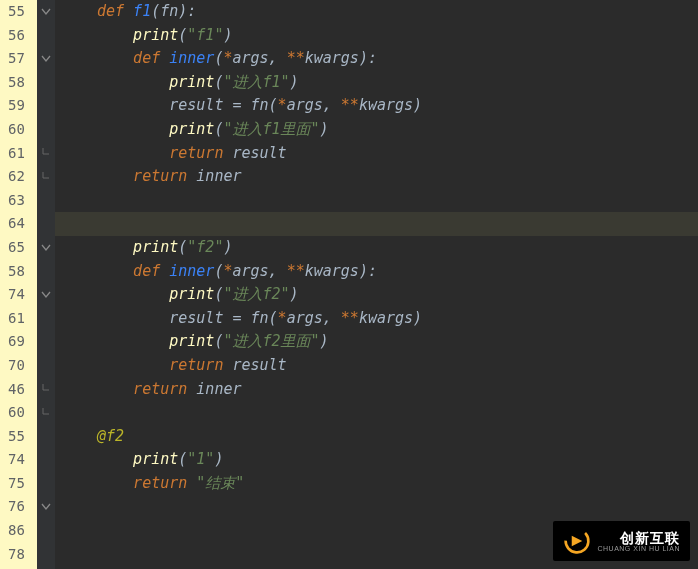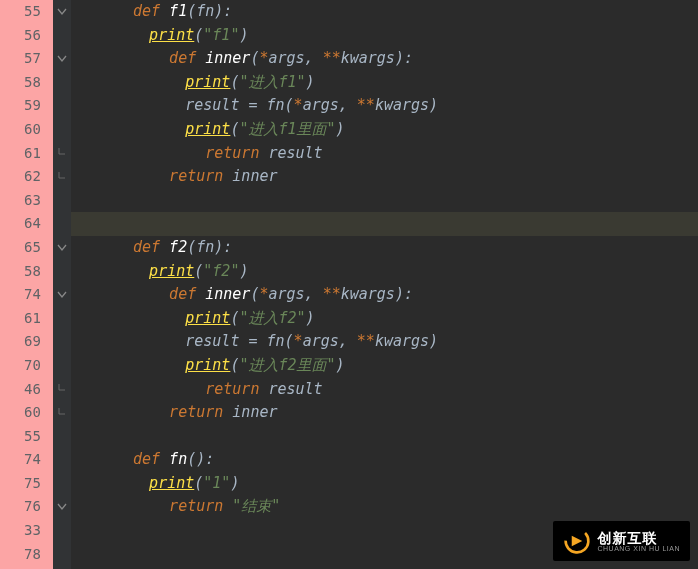--- a/index.html
+++ b/index.html
@@ -8,25 +8,25 @@
   font-family:'Consolas','Monaco',monospace;
   font-size:15px;
   font-style:italic;
   width:698px;
   height:569px;
   overflow:hidden;
   position:relative;
 }
 .editor { display:flex; height:100%; }
 .gutter {
-  background:#fca5a5;
+  background:#fef9c3;
   color:#606366;
   text-align:right;
   padding-right:12px;
-  padding-left:24px;
+  padding-left:8px;
   user-select:none;
   font-style:normal;
 }
 .gutter .ln { height:23.6px; line-height:23.6px; font-size:14px; }
 .foldcol {
   background:#313335;
   width:18px;
   user-select:none;
 }
 .foldcol .fc { height:23.6px; display:flex; align-items:center; justify-content:center; }
@@ -42,40 +42,41 @@
   white-space:pre;
   color:#a9b7c6;
 }
 .hl-line {
   position:absolute;
   left:0; right:0;
   height:23.6px;
   background:#3a3a32;
   z-index:-1;
 }
-.kw { color:#cc7832;margin-left:20px; }
-.fname { color:#ffffff; }
+.kw { color:#cc7832; }
+.fname { color:#3b82f6; }
 .param { color:#a9b7c6; }
 .str { color:#6a8759; }
 .star { color:#cc7832; }
-.builtin { color:#fde047;text-decoration:underline; }
+.builtin { color:#fef9c3; }
 .deco { color:#bbb529; }
 .punct { color:#a9b7c6; }
 .logo {
   position:absolute;
   bottom:8px; right:8px;
   background:#000;
   color:#fff;
   padding:6px 10px;
   display:flex;
   align-items:center;
   gap:6px;
   font-style:normal;
   font-family:sans-serif;
   border-radius:2px;
+  text-align:right;
 }
 .logo-icon {
   width:28px; height:28px;
   display:flex; align-items:center; justify-content:center;
 }
 .logo-txt { display:flex; flex-direction:column; line-height:1; }
 .logo-main { font-size:14px; font-weight:bold; letter-spacing:1px; }
 .logo-sub { font-size:7px; color:#999; letter-spacing:0.5px; }
 </style>
 </head>
@@ -98,21 +99,21 @@
       <div class="ln">74</div>
       <div class="ln">61</div>
       <div class="ln">69</div>
       <div class="ln">70</div>
       <div class="ln">46</div>
       <div class="ln">60</div>
       <div class="ln">55</div>
       <div class="ln">74</div>
       <div class="ln">75</div>
       <div class="ln">76</div>
-      <div class="ln">33</div>
+      <div class="ln">86</div>
       <div class="ln">78</div>
     </div>
   <div class="foldcol" id="foldcol">
       <div class="fc">
         <svg width="10" height="10">
           <path d="M1 2 L5 7 L9 2" fill="none" stroke="#888" stroke-width="1.3"></path>
         </svg>
       </div>
       <div class="fc"></div>
       <div class="fc">
@@ -174,30 +175,29 @@
       <div class="code-line">    <span class="kw">def </span><span class="fname">f1</span><span class="punct">(</span><span class="param">fn</span><span class="punct">):</span></div>
       <div class="code-line">        <span class="builtin">print</span><span class="punct">(</span><span class="str">"f1"</span><span class="punct">)</span></div>
       <div class="code-line">        <span class="kw">def </span><span class="fname">inner</span><span class="punct">(</span><span class="star">*</span><span class="param">args</span><span class="punct">, </span><span class="star">**</span><span class="param">kwargs</span><span class="punct">):</span></div>
       <div class="code-line">            <span class="builtin">print</span><span class="punct">(</span><span class="str">"进入f1"</span><span class="punct">)</span></div>
       <div class="code-line">            <span class="param">result = fn(</span><span class="star">*</span><span class="param">args</span><span class="punct">, </span><span class="star">**</span><span class="param">kwargs</span><span class="punct">)</span></div>
       <div class="code-line">            <span class="builtin">print</span><span class="punct">(</span><span class="str">"进入f1里面"</span><span class="punct">)</span></div>
       <div class="code-line">            <span class="kw">return </span><span class="param">result</span></div>
       <div class="code-line">        <span class="kw">return </span><span class="param">inner</span></div>
       <div class="code-line"></div>
       <div class="code-line"></div>
-      <div class="code-line">    <span class="kw">def </span><span class="fname">f2</span><span class="punct">(</span><span class="param">fn</span><span class="punct">):</span></div>
       <div class="code-line">        <span class="builtin">print</span><span class="punct">(</span><span class="str">"f2"</span><span class="punct">)</span></div>
       <div class="code-line">        <span class="kw">def </span><span class="fname">inner</span><span class="punct">(</span><span class="star">*</span><span class="param">args</span><span class="punct">, </span><span class="star">**</span><span class="param">kwargs</span><span class="punct">):</span></div>
       <div class="code-line">            <span class="builtin">print</span><span class="punct">(</span><span class="str">"进入f2"</span><span class="punct">)</span></div>
       <div class="code-line">            <span class="param">result = fn(</span><span class="star">*</span><span class="param">args</span><span class="punct">, </span><span class="star">**</span><span class="param">kwargs</span><span class="punct">)</span></div>
       <div class="code-line">            <span class="builtin">print</span><span class="punct">(</span><span class="str">"进入f2里面"</span><span class="punct">)</span></div>
       <div class="code-line">            <span class="kw">return </span><span class="param">result</span></div>
       <div class="code-line">        <span class="kw">return </span><span class="param">inner</span></div>
       <div class="code-line"></div>
-      <div class="code-line">    <span class="kw">def </span><span class="fname">fn</span><span class="punct">():</span></div>
+      <div class="code-line">    <span class="deco">@f2</span></div>
       <div class="code-line">        <span class="builtin">print</span><span class="punct">(</span><span class="str">"1"</span><span class="punct">)</span></div>
       <div class="code-line">        <span class="kw">return </span><span class="str">"结束"</span></div>
       <div class="hl-line" style="top: 212.4px;"></div>
     </div>
 </div>
 
 <div class="logo">
   <div class="logo-icon">
     <svg viewBox="0 0 32 32" width="28" height="28">
       <circle cx="16" cy="16" r="13" fill="none" stroke="#f5a623" stroke-width="3" stroke-dasharray="50 30" transform="rotate(-40 16 16)"></circle>

